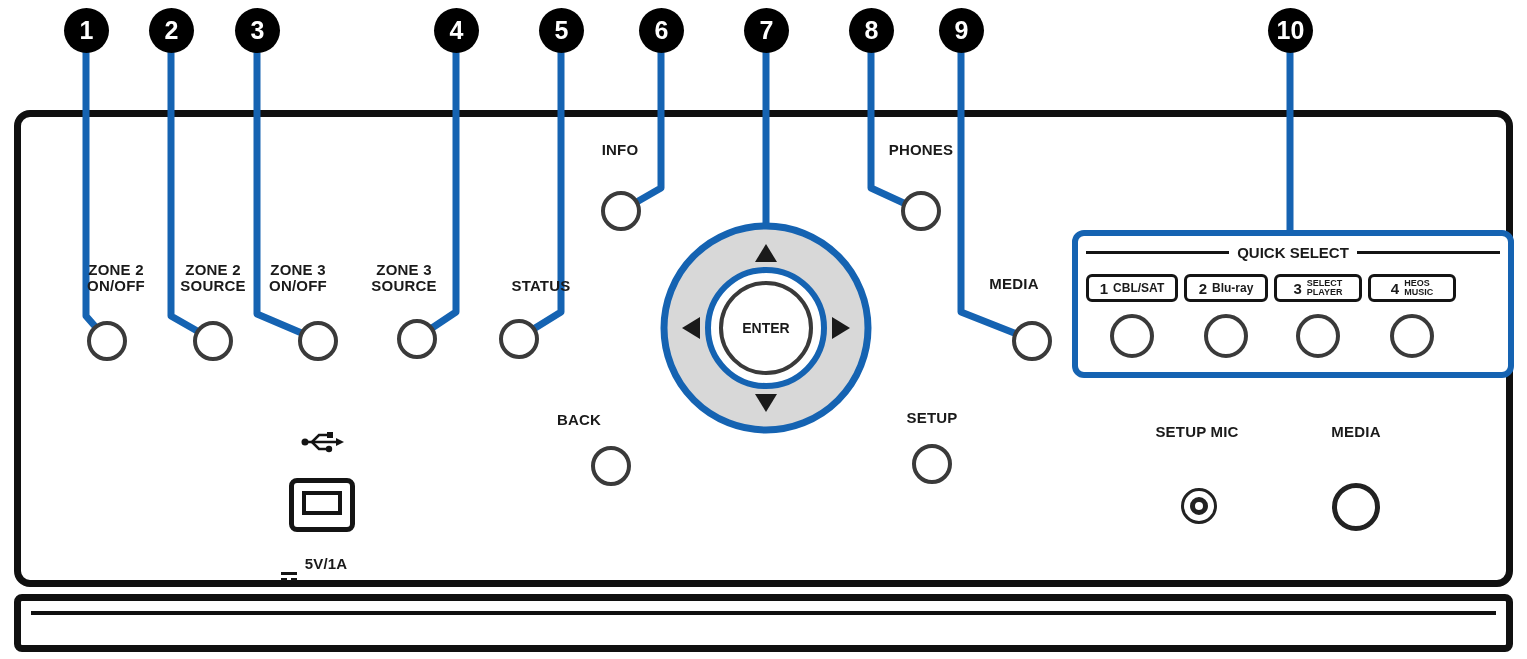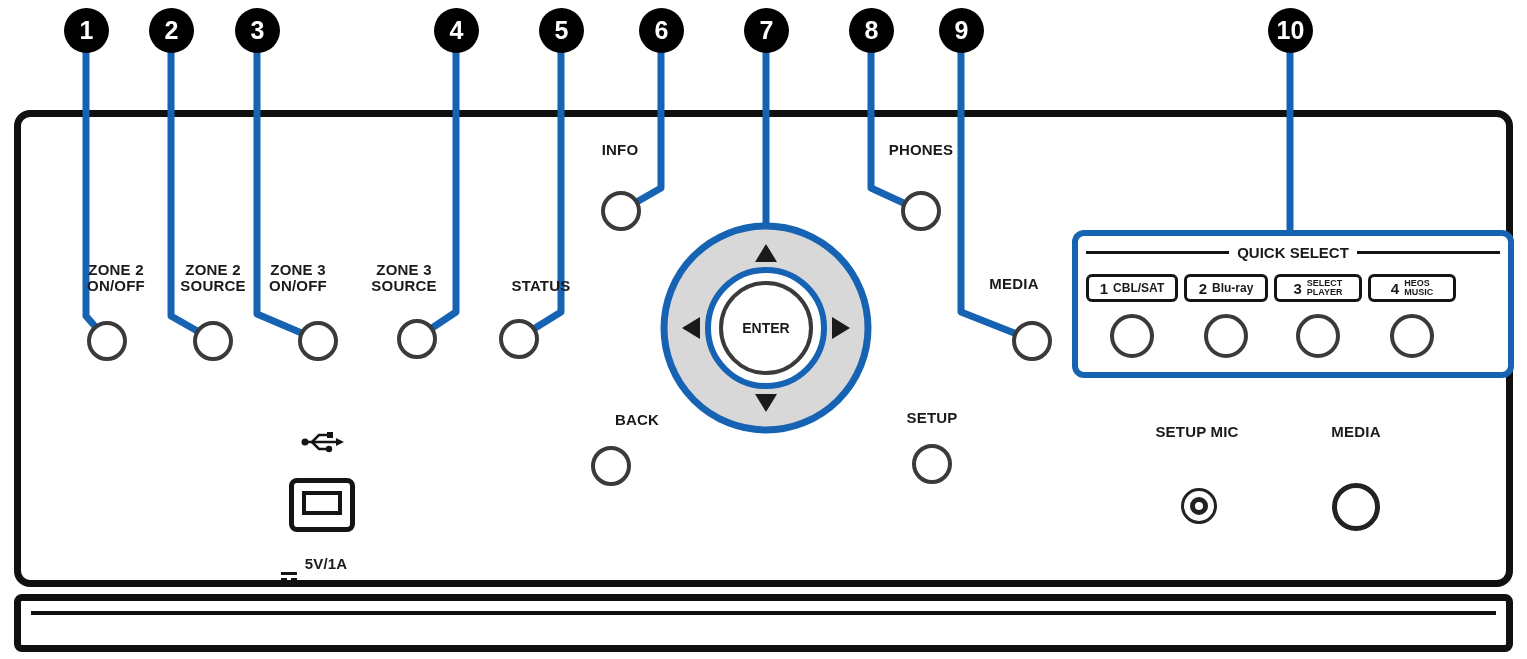--- a/index.html
+++ b/index.html
@@ -151,21 +151,21 @@
   <div class="btn" style="left:87px;top:321px"></div>
   <div class="btn" style="left:193px;top:321px"></div>
   <div class="btn" style="left:298px;top:321px"></div>
   <div class="btn" style="left:397px;top:319px"></div>
   <div class="btn" style="left:499px;top:319px"></div>
 
   <div class="lbl" style="left:570px;top:142px">INFO</div>
   <div class="btn" style="left:601px;top:191px"></div>
   <div class="lbl" style="left:871px;top:142px">PHONES</div>
   <div class="btn" style="left:901px;top:191px"></div>
-  <div class="lbl" style="left:587px;top:412px">BACK</div>
+  <div class="lbl" style="left:529px;top:412px">BACK</div>
   <div class="btn" style="left:591px;top:446px"></div>
   <div class="lbl" style="left:882px;top:410px">SETUP</div>
   <div class="btn" style="left:912px;top:444px"></div>
   <div class="lbl" style="left:964px;top:276px">MEDIA</div>
   <div class="btn" style="left:1012px;top:321px"></div>
 
   <svg class="pad" width="220" height="220" viewBox="0 0 220 220">
     <circle cx="110" cy="110" r="102" fill="#d8d8d8" stroke="#1563b2" stroke-width="7"></circle>
     <polygon points="110,26 99,44 121,44" fill="#1a1a1a"></polygon>
     <polygon points="110,194 99,176 121,176" fill="#1a1a1a"></polygon>

